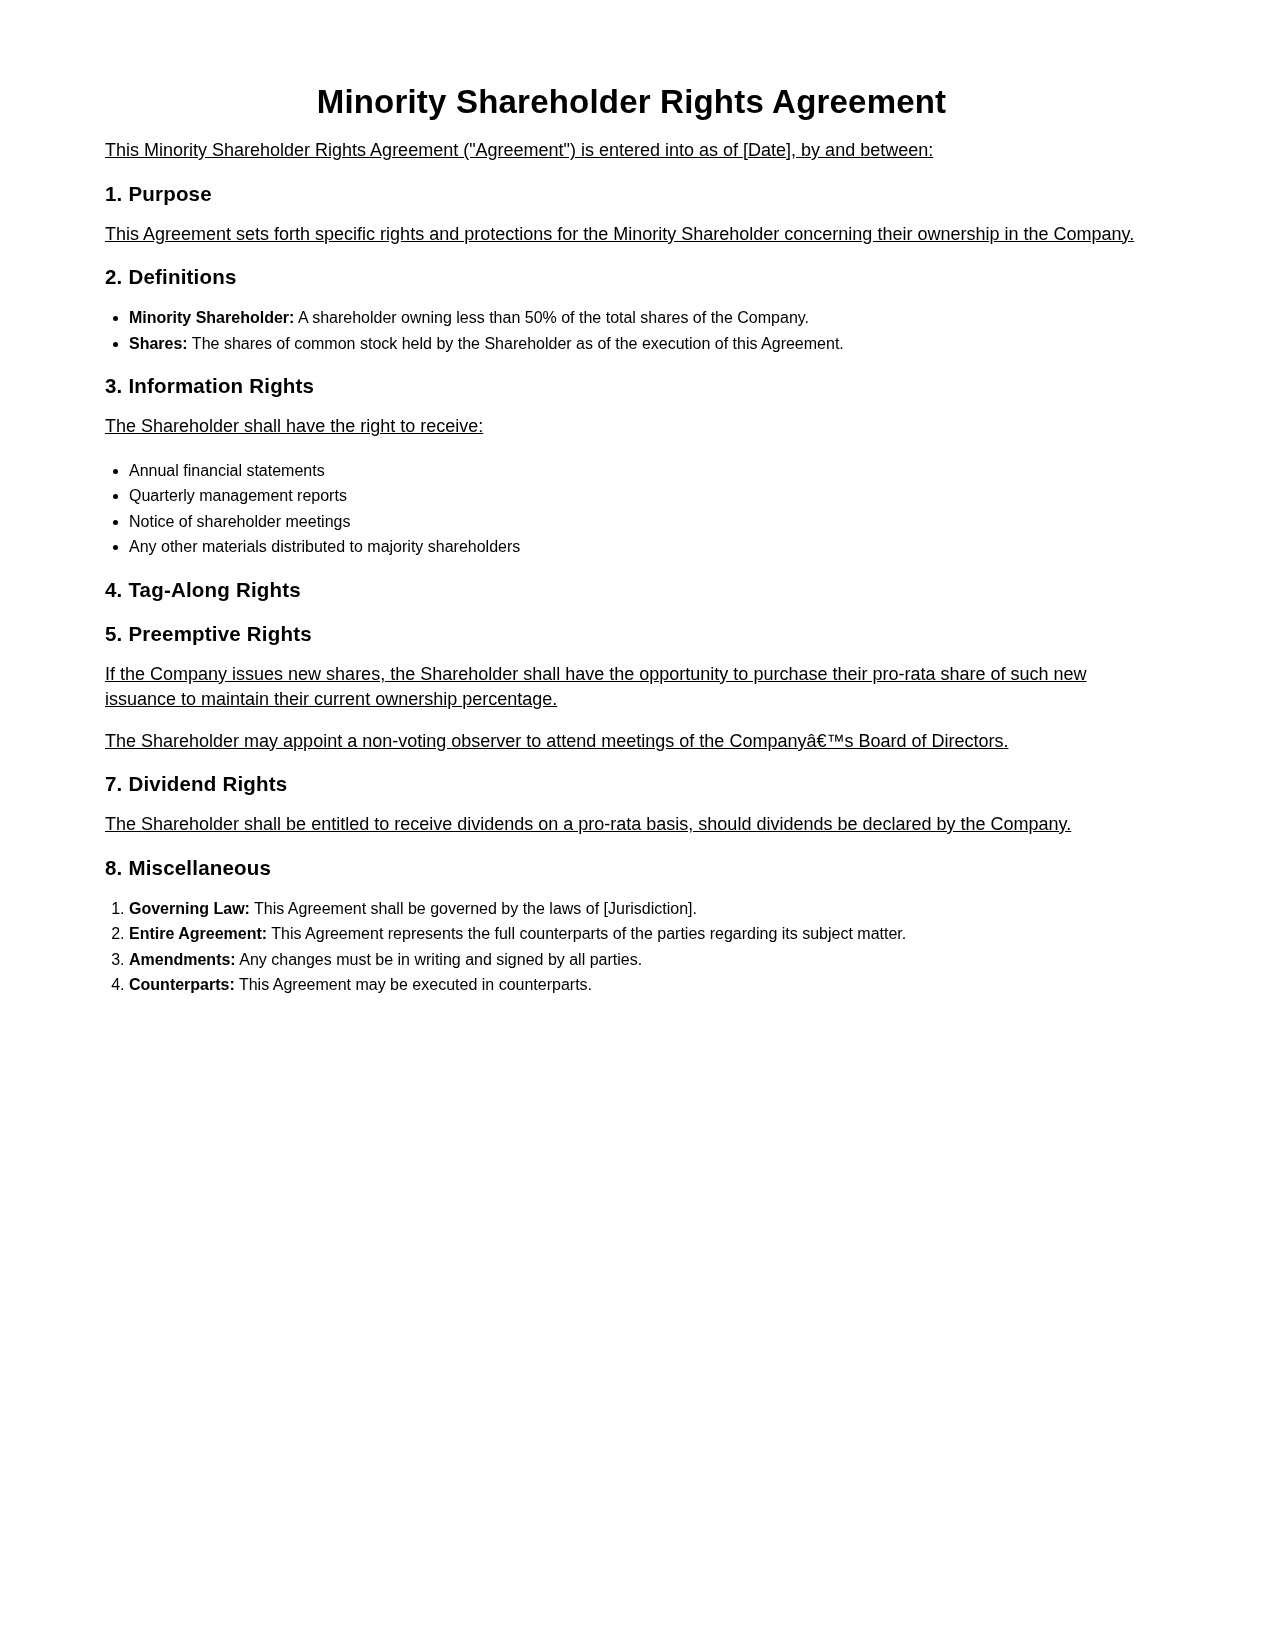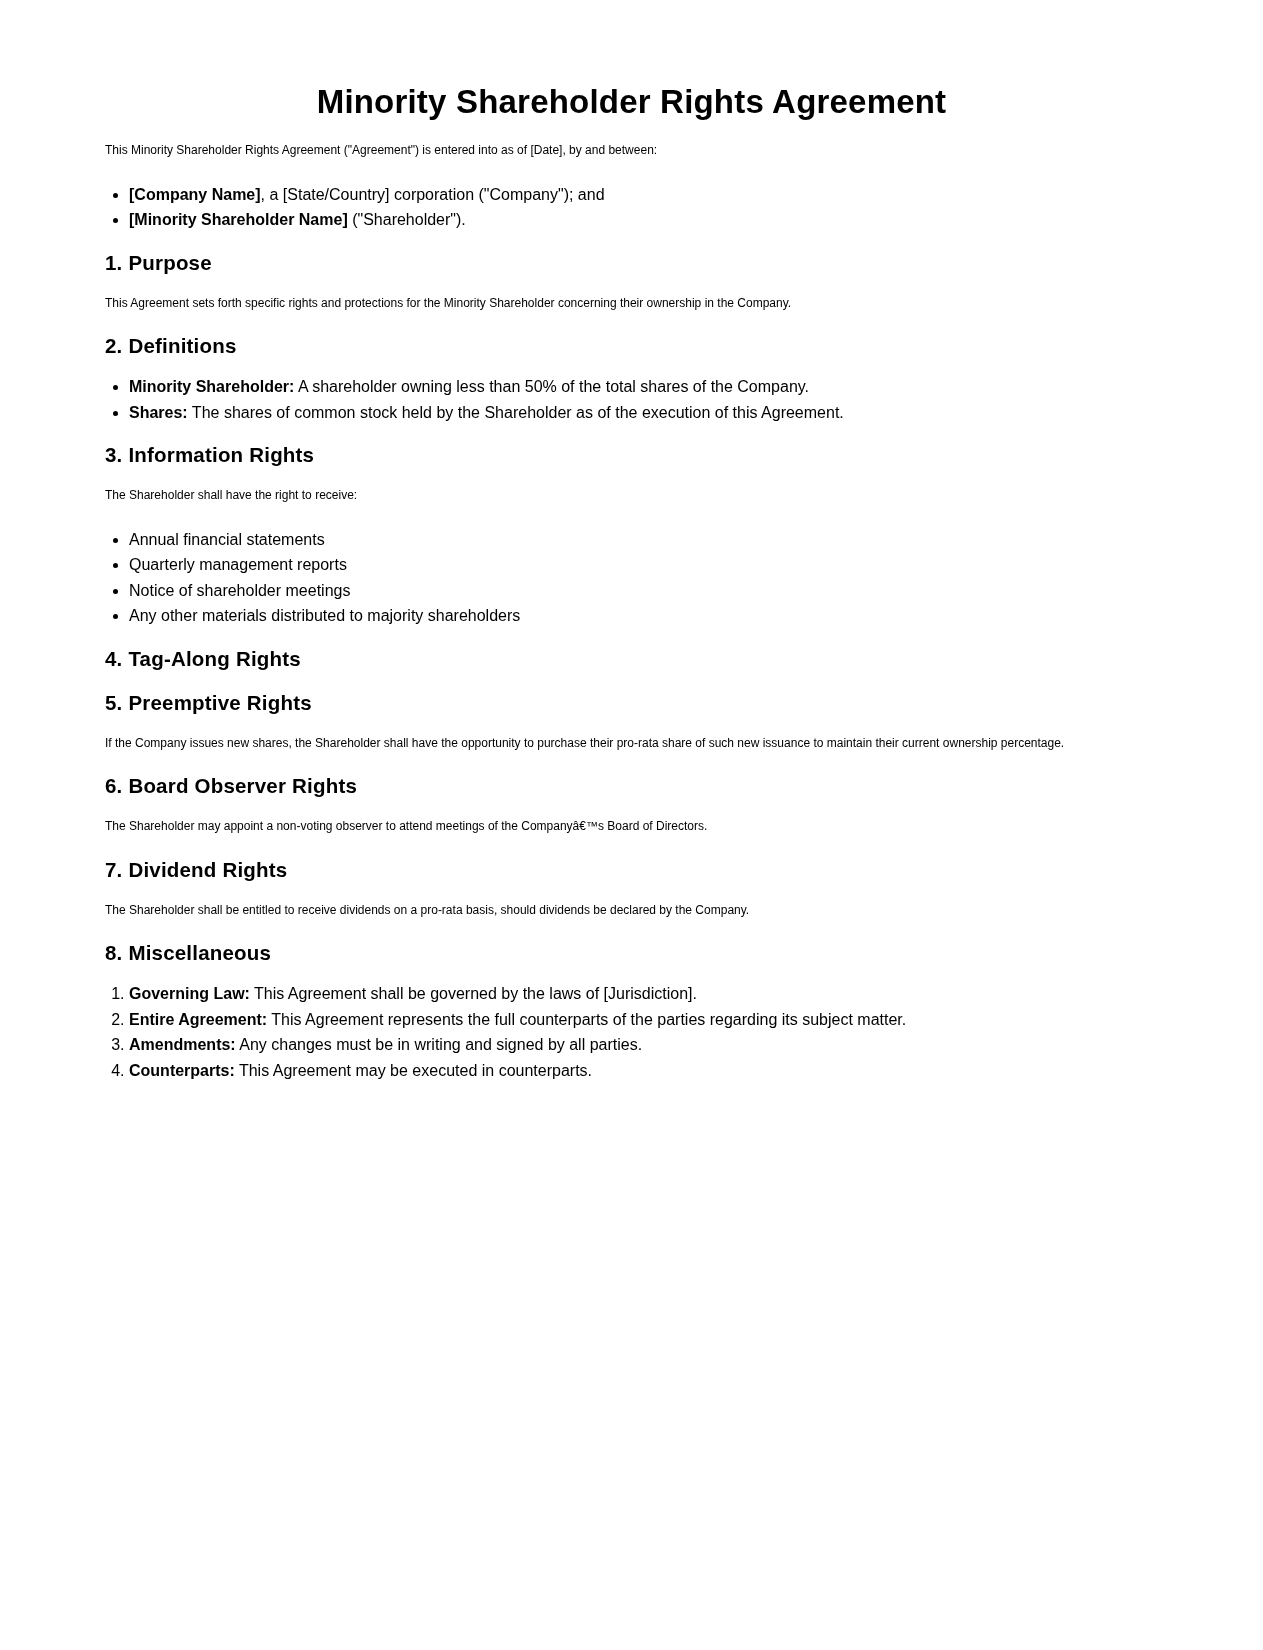--- a/index.html
+++ b/index.html
@@ -24,22 +24,23 @@
   h1 {
     margin: 0;
     text-align: center;
     font-size: 33px;
     font-weight: bold;
     line-height: 44px;
     letter-spacing: 0.2px;
   }
   p {
     margin: 0;
-    font-size: 12px;
+    font-size: 18px;
     line-height: 25.5px;
+    text-decoration: underline;
   }
   .intro { margin-top: 14px; }
   ul, ol {
     margin: 0;
     padding-left: 24px;
     font-size: 16px;
     line-height: 25.5px;
   }
   ul { list-style-type: disc; }
   ol { list-style-type: decimal; }
@@ -58,24 +59,20 @@
 </style>
 </head>
 <body>
 
 <div class="page">
 
   <h1>Minority Shareholder Rights Agreement</h1>
 
   <p class="intro">This Minority Shareholder Rights Agreement ("Agreement") is entered into as of [Date], by and between:</p>
 
-  <ul class="list-after-p">
-    <li><b>[Company Name]</b><span>, a [State/Country] corporation ("Company"); and</span></li>
-    <li><b>[Minority Shareholder Name]</b><span> ("Shareholder").</span></li>
-  </ul>
 
   <section class="sec">
     <h2>1. Purpose</h2>
     <p>This Agreement sets forth specific rights and protections for the Minority Shareholder concerning their ownership in the Company.</p>
   </section>
 
   <section class="sec">
     <h2>2. Definitions</h2>
     <ul>
       <li><b>Minority Shareholder:</b><span> A shareholder owning less than 50% of the total shares of the Company.</span></li>
@@ -97,21 +94,20 @@
   <section class="sec">
     <h2>4. Tag-Along Rights</h2>
   </section>
 
   <section class="sec">
     <h2>5. Preemptive Rights</h2>
     <p>If the Company issues new shares, the Shareholder shall have the opportunity to purchase their pro-rata share of such new issuance to maintain their current ownership percentage.</p>
   </section>
 
   <section class="sec">
-    <h2>6. Board Observer Rights</h2>
     <p>The Shareholder may appoint a non-voting observer to attend meetings of the Companyâ€™s Board of Directors.</p>
   </section>
 
   <section class="sec">
     <h2>7. Dividend Rights</h2>
     <p>The Shareholder shall be entitled to receive dividends on a pro-rata basis, should dividends be declared by the Company.</p>
   </section>
 
   <section class="sec">
     <h2>8. Miscellaneous</h2>

